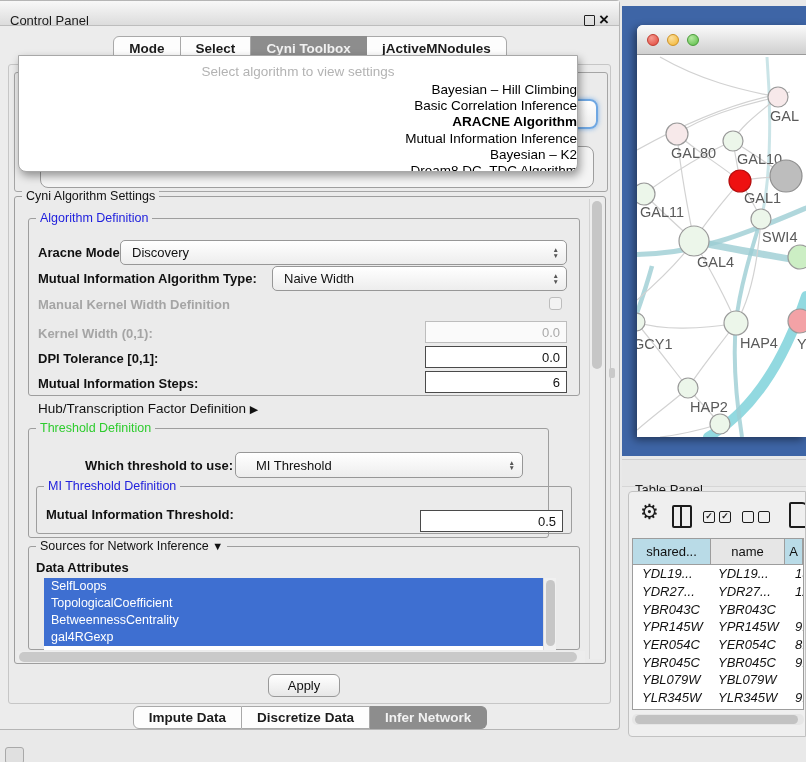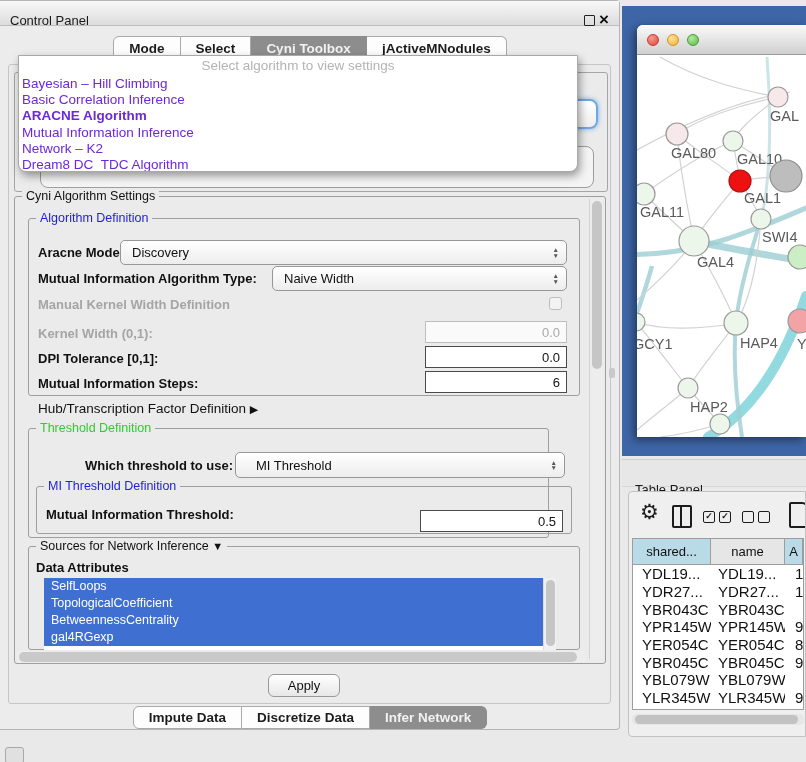--- a/index.html
+++ b/index.html
@@ -22,22 +22,22 @@
   .seg.active{background:#8d8d8d;color:#f2f2f2;border-color:#8d8d8d;}
   #bottom-tabs .seg{height:23px;}
   
   #inner{position:absolute;left:8px;top:64px;width:603px;height:640px;background:#ebebeb;border:1px solid #c6c6c6;border-radius:3px;box-sizing:border-box;}
   
   #hidden-group{position:absolute;left:14px;top:72px;width:592px;height:118px;border:1px solid #a5a5a5;border-radius:3px;}
   #hidden-combo{position:absolute;left:28px;top:99px;width:570px;height:30px;background:linear-gradient(#fff,#eee);border:2px solid #6fa7e2;border-radius:8px;box-shadow:0 0 5px #7ab0e8;box-sizing:border-box;}
   #hidden-ctl{position:absolute;left:40px;top:146px;width:552px;height:40px;background:#f4f4f4;border:1px solid #9e9e9e;border-radius:8px;}
   
   #dropdown{position:absolute;left:18px;top:55px;width:560px;height:117px;background:#fff;border:1px solid #a8a8a8;border-radius:0 0 8px 8px;box-shadow:2px 4px 9px rgba(0,0,0,.38);z-index:30;overflow:hidden;box-sizing:border-box;}
-  #dd-placeholder{height:18px;text-align:center;color:#b3b3b3;font-size:13.5px;padding-top:2px;}
-  .dd-item{height:16.2px;line-height:16.2px;padding-left:3px;font-size:13.5px;color:#6d28d9;white-space:nowrap;}
+  #dd-placeholder{height:18px;text-align:center;color:#b3b3b3;font-size:13.5px;padding-top:8px;}
+  .dd-item{height:16.2px;line-height:16.2px;padding-left:3px;font-size:13.5px;color:#000000;white-space:nowrap;text-align:right;}
   .dd-item.bold{font-weight:bold;}
   
   .group{position:absolute;border:1px solid #9e9e9e;border-radius:3px;box-sizing:border-box;}
   .gtitle{position:absolute;top:-8px;left:7px;background:#ebebeb;padding:0 4px;font-size:12.5px;white-space:nowrap;}
   .gtitle.blue{color:#2121dd;}
   .gtitle.green{color:#2ecc2e;}
   .gtitle.black{color:#111;}
   .flabel{position:absolute;font-size:13px;font-weight:bold;color:#111;white-space:nowrap;}
   .flabel.dis{color:#a5a5a5;}
   .combo{position:absolute;background:linear-gradient(#ffffff,#ededed);border:1px solid #979797;border-radius:5px;font-size:13px;color:#111;display:flex;align-items:center;padding-left:11px;box-sizing:border-box;}
@@ -76,21 +76,21 @@
   #col-ic{position:absolute;left:43px;top:13px;width:16px;height:19px;border:2px solid #1c1c1c;border-radius:2px;}
   #col-ic div{position:absolute;left:6px;top:0;width:2px;height:100%;background:#1c1c1c;}
   .cb{position:absolute;top:19px;width:10px;height:10px;border:1.6px solid #1c1c1c;border-radius:2px;font-size:9px;line-height:9px;text-align:center;color:#1c1c1c;font-weight:bold;box-sizing:content-box;}
   #doc-ic{position:absolute;left:160px;top:10px;width:15px;height:22px;border:2px solid #1c1c1c;border-radius:2px 6px 2px 2px;}
   #twrap{position:absolute;left:3px;top:46px;width:172px;height:172px;border:1px solid #9d9d9d;box-sizing:border-box;background:#fff;overflow:hidden;}
   #thead{display:flex;height:26px;border-bottom:1px solid #9d9d9d;box-sizing:border-box;}
   .th{display:flex;align-items:center;justify-content:center;font-size:13px;color:#111;border-right:1px solid #9d9d9d;box-sizing:border-box;background:#e6e6e6;overflow:hidden;white-space:nowrap;}
   .th.hl{background:#b9dbe7;}
   .th.c0{width:78px;}.th.c1{width:74px;}.th.c2{flex:1;}
   .tr{display:flex;height:17.7px;align-items:center;}
-  .td{font-size:15px;color:#111;overflow:hidden;white-space:nowrap;box-sizing:border-box;}
+  .td{font-size:13px;color:#111;overflow:hidden;white-space:nowrap;box-sizing:border-box;font-style:italic;}
   .td.c0{width:78px;padding-left:9px;}.td.c1{width:74px;padding-left:7px;}.td.c2{flex:1;padding-left:10px;}
   #tp-hscroll{position:absolute;left:3px;top:222px;width:172px;height:11px;background:#e6e6e6;border-radius:5px;}
   #tp-hthumb{position:absolute;left:3px;top:1px;width:163px;height:9px;background:#c2c2c2;border-radius:5px;}
   #mini-icon{position:absolute;left:5px;top:747px;width:17px;height:15px;background:#e0e0e0;border:1px solid #a9a9a9;border-radius:3px;}
   #splitter{position:absolute;left:609px;top:368px;width:6px;height:10px;background:#c9c9c9;border-radius:2px;}
 </style>
 </head>
 <body>
 
 <div id="root">
@@ -124,21 +124,21 @@
   <div id="hidden-combo"></div>
   <div id="hidden-ctl"></div>
 
   <div id="dropdown">
     <div id="dd-placeholder">Select algorithm to view settings</div>
     <div id="dd-options">
         <div class="dd-item">Bayesian – Hill Climbing</div>
         <div class="dd-item">Basic Correlation Inference</div>
         <div class="dd-item bold">ARACNE Algorithm</div>
         <div class="dd-item">Mutual Information Inference</div>
-        <div class="dd-item">Network – K2</div>
+        <div class="dd-item">Bayesian – K2</div>
         <div class="dd-item">Dream8 DC_TDC Algorithm</div>
       </div>
   </div>
 
   <div class="group" style="left:14px;top:196px;width:592px;height:468px;">
     <span class="gtitle black">Cyni Algorithm Settings</span>
   </div>
 
   <div class="group" style="left:28px;top:218px;width:552px;height:178px;padding-left:28px;">
     <span class="gtitle blue">Algorithm Definition</span>
@@ -164,21 +164,21 @@
 
   <span class="abs" style="left:38px;top:401px;font-size:13.5px;color:#111;">
     <span>Hub/Transcription Factor Definition</span>
     <span class="tri"> ▶</span>
   </span>
 
   <div class="group" style="left:28px;top:428px;width:521px;height:110px;">
     <span class="gtitle green">Threshold Definition</span>
   </div>
   <span class="flabel" style="left:85px;top:458px;">Which threshold to use:</span>
-  <div class="combo" style="left:235px;top:452px;width:330px;height:26px;padding-left:20px;">
+  <div class="combo" style="left:235px;top:452px;width:288px;height:26px;padding-left:20px;">
     <span>MI Threshold</span>
     <span class="arrows">▲<br>▼</span>
   </div>
   <div class="group" style="left:36px;top:486px;width:536px;height:48px;padding-left:8px;">
     <span class="gtitle blue">MI Threshold Definition</span>
   </div>
   <span class="flabel" style="left:46px;top:507px;">Mutual Information Threshold:</span>
   <div class="tfield" style="left:420px;top:502px;width:143px;height:22px;margin-top:8px;">0.5</div>
 
   <div class="group" style="left:28px;top:546px;width:552px;height:104px;">

